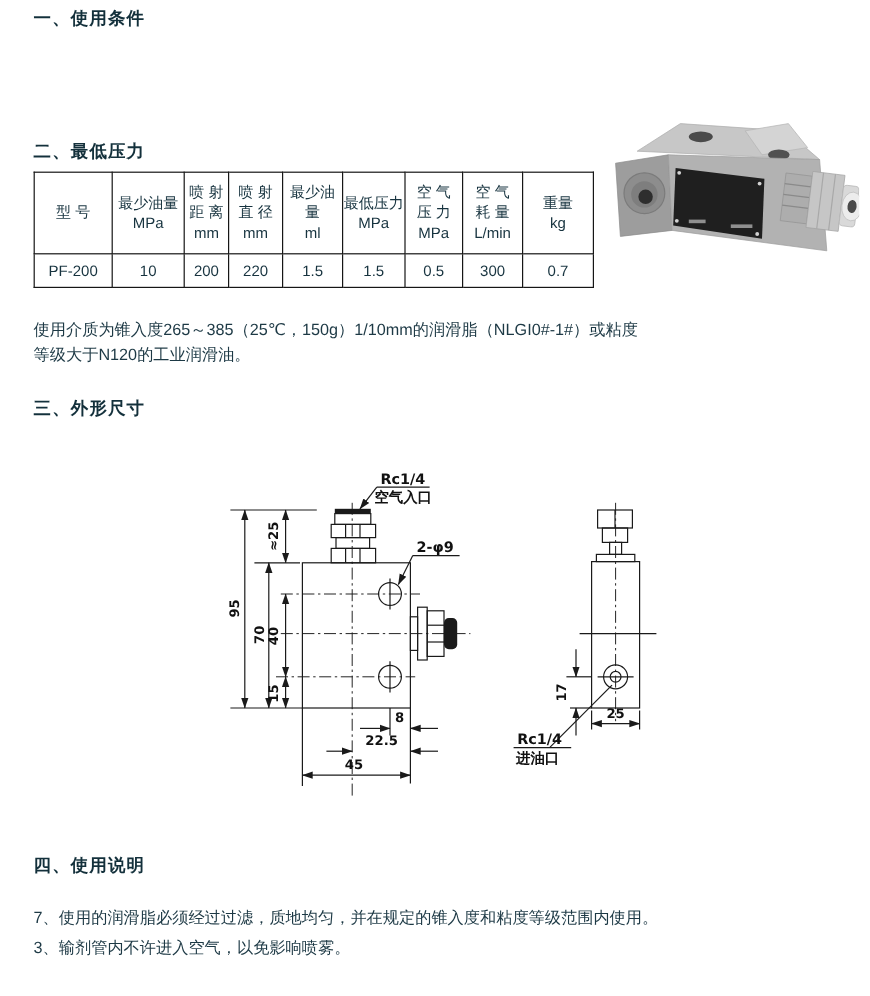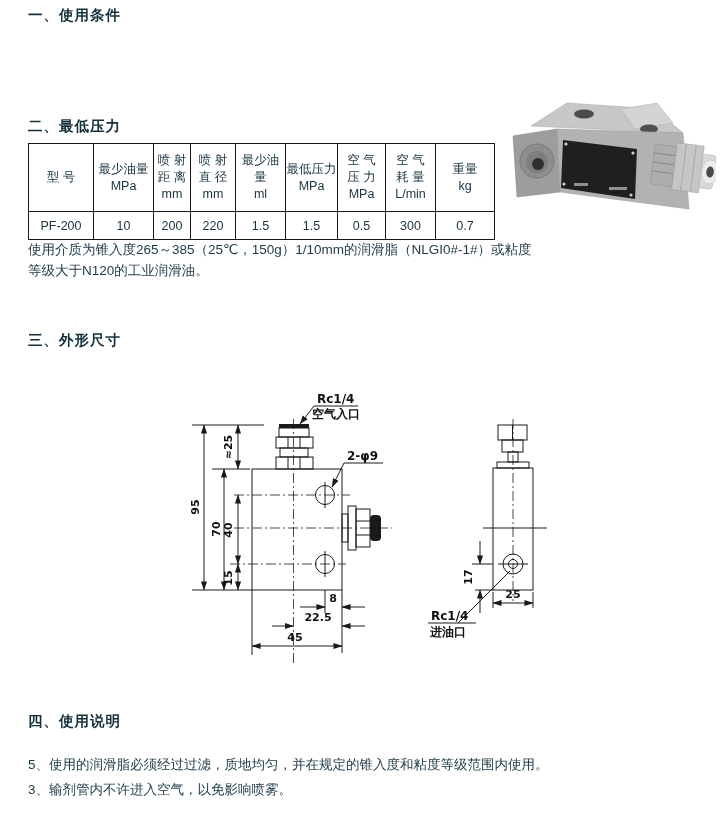--- a/index.html
+++ b/index.html
@@ -94,21 +94,21 @@
         <td>220</td>
         <td>1.5</td>
         <td>1.5</td>
         <td>0.5</td>
         <td>300</td>
         <td>0.7</td>
       </tr>
     </tbody>
   </table>
 
-  <p class="para" style="left:28px;top:239px;">使用介质为锥入度265～385（25℃，150g）1/10mm的润滑脂（NLGI0#-1#）或粘度等级大于N120的工业润滑油。</p>
+  <p class="para" style="left:28px;top:264px;">使用介质为锥入度265～385（25℃，150g）1/10mm的润滑脂（NLGI0#-1#）或粘度等级大于N120的工业润滑油。</p>
 
   <h2 class="sec" style="left:28px;top:331px;">三、外形尺寸</h2>
 
   <svg class="photo" width="215" height="136" viewBox="0 0 215 136">
     <g>
       <polygon points="26,30 62,7 150,13 178,37" fill="#c7c7c7" stroke="#adadad" stroke-width="0.6"></polygon>
       <polygon points="116,13 152,7 168,27 130,33" fill="#d4d4d4" stroke="#b5b5b5" stroke-width="0.6"></polygon>
       <ellipse cx="79" cy="18" rx="10" ry="4.5" fill="#4a4a4a"></ellipse>
       <ellipse cx="144" cy="33" rx="9" ry="4.5" fill="#505050"></ellipse>
       <polygon points="8,40 52,33 55,96 12,101" fill="#9d9d9d" stroke="#8c8c8c" stroke-width="0.6"></polygon>
@@ -249,17 +249,17 @@
         <line class="ln" x1="350" y1="186" x2="298" y2="238"></line>
         <line class="ln" x1="268" y1="238" x2="316" y2="238"></line>
         <text class="lbltxt" x="271" y="235">Rc1/4</text>
         <text class="lbltxt" x="270" y="251">进油口</text>
       </g>
     </g>
   </svg>
 
   <h2 class="sec" style="left:28px;top:712px;">四、使用说明</h2>
   <div class="instr">
-    <p>5、使用的润滑脂必须经过过滤，质地均匀，并在规定的锥入度和粘度等级范围内使用。</p>
+    <p>7、使用的润滑脂必须经过过滤，质地均匀，并在规定的锥入度和粘度等级范围内使用。</p>
     <p>3、输剂管内不许进入空气，以免影响喷雾。</p>
   </div>
 
 </div>
 
 </body></html>

